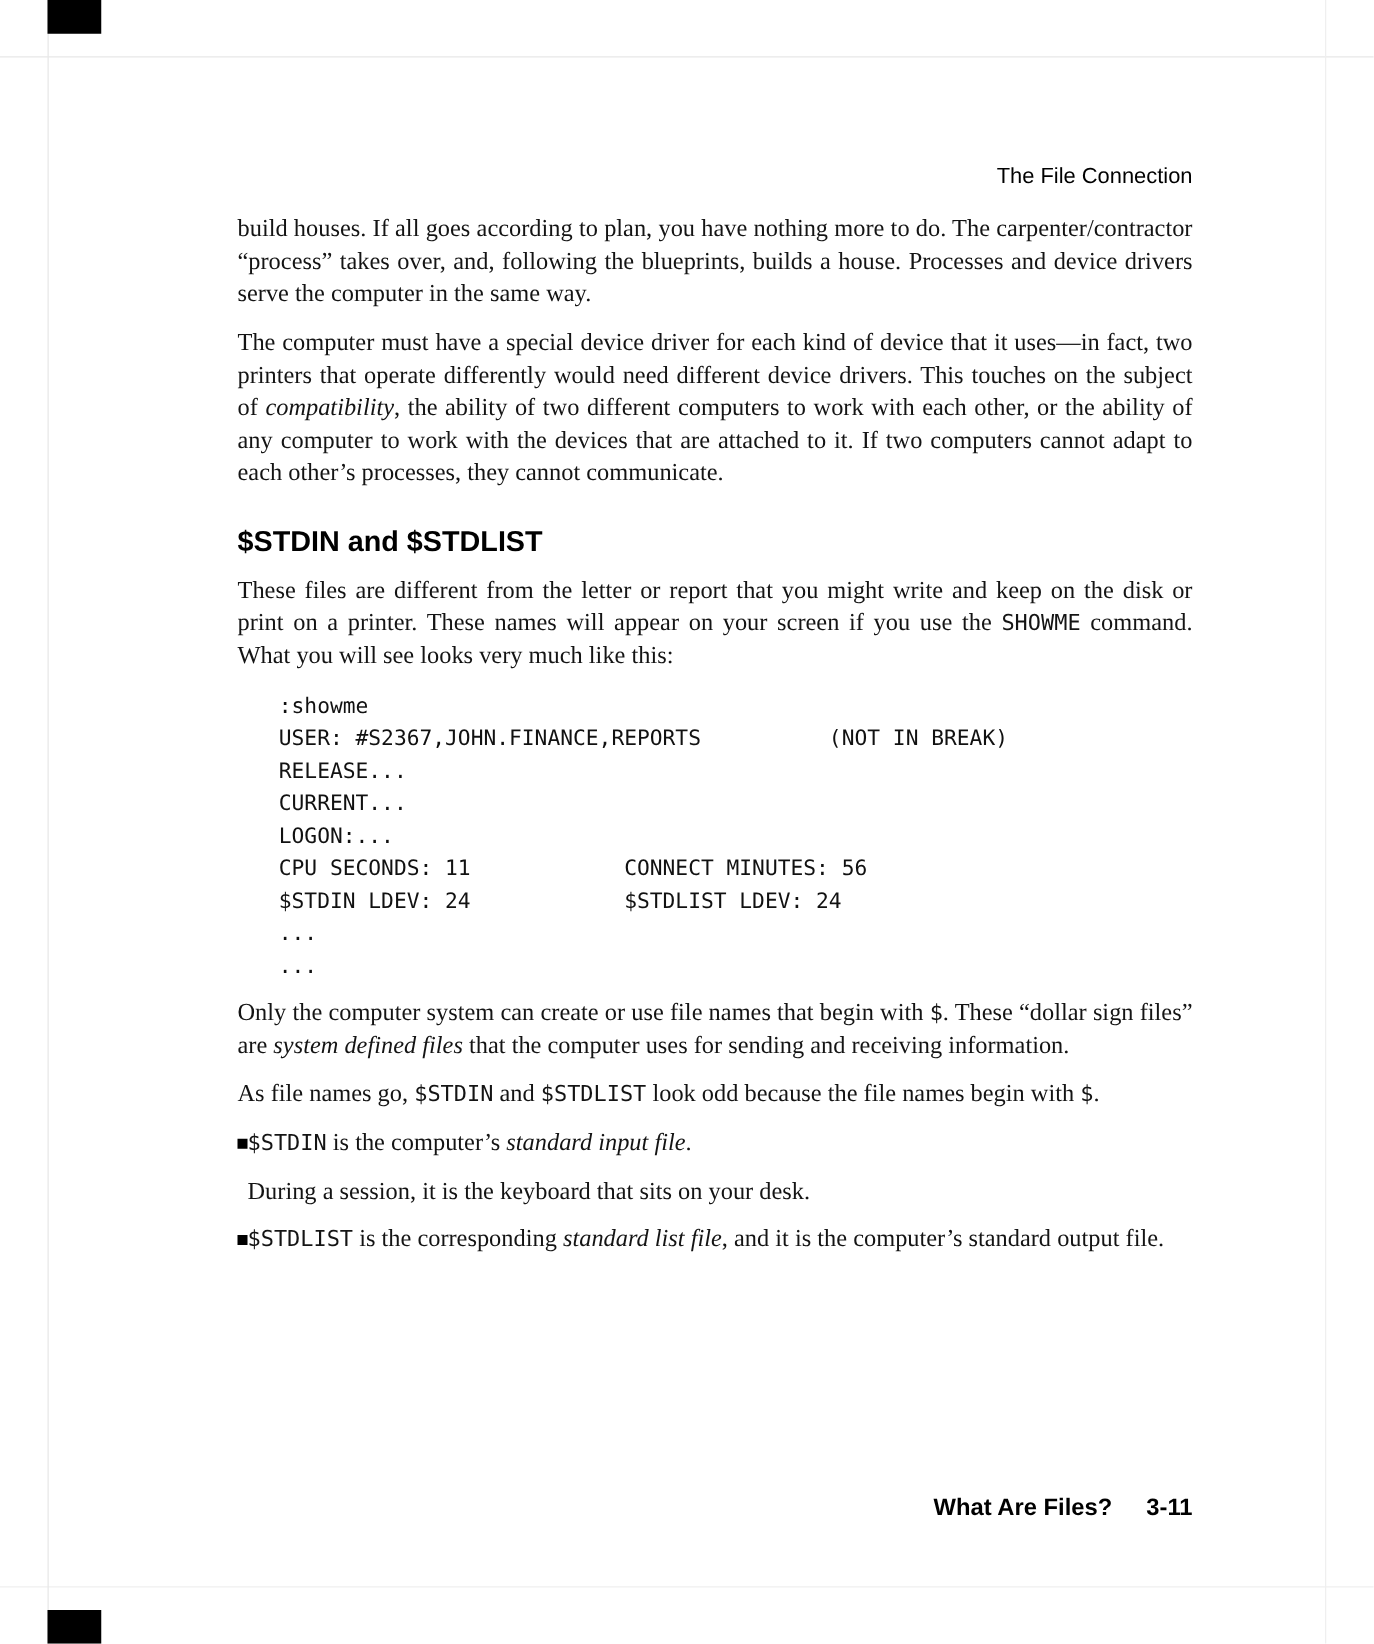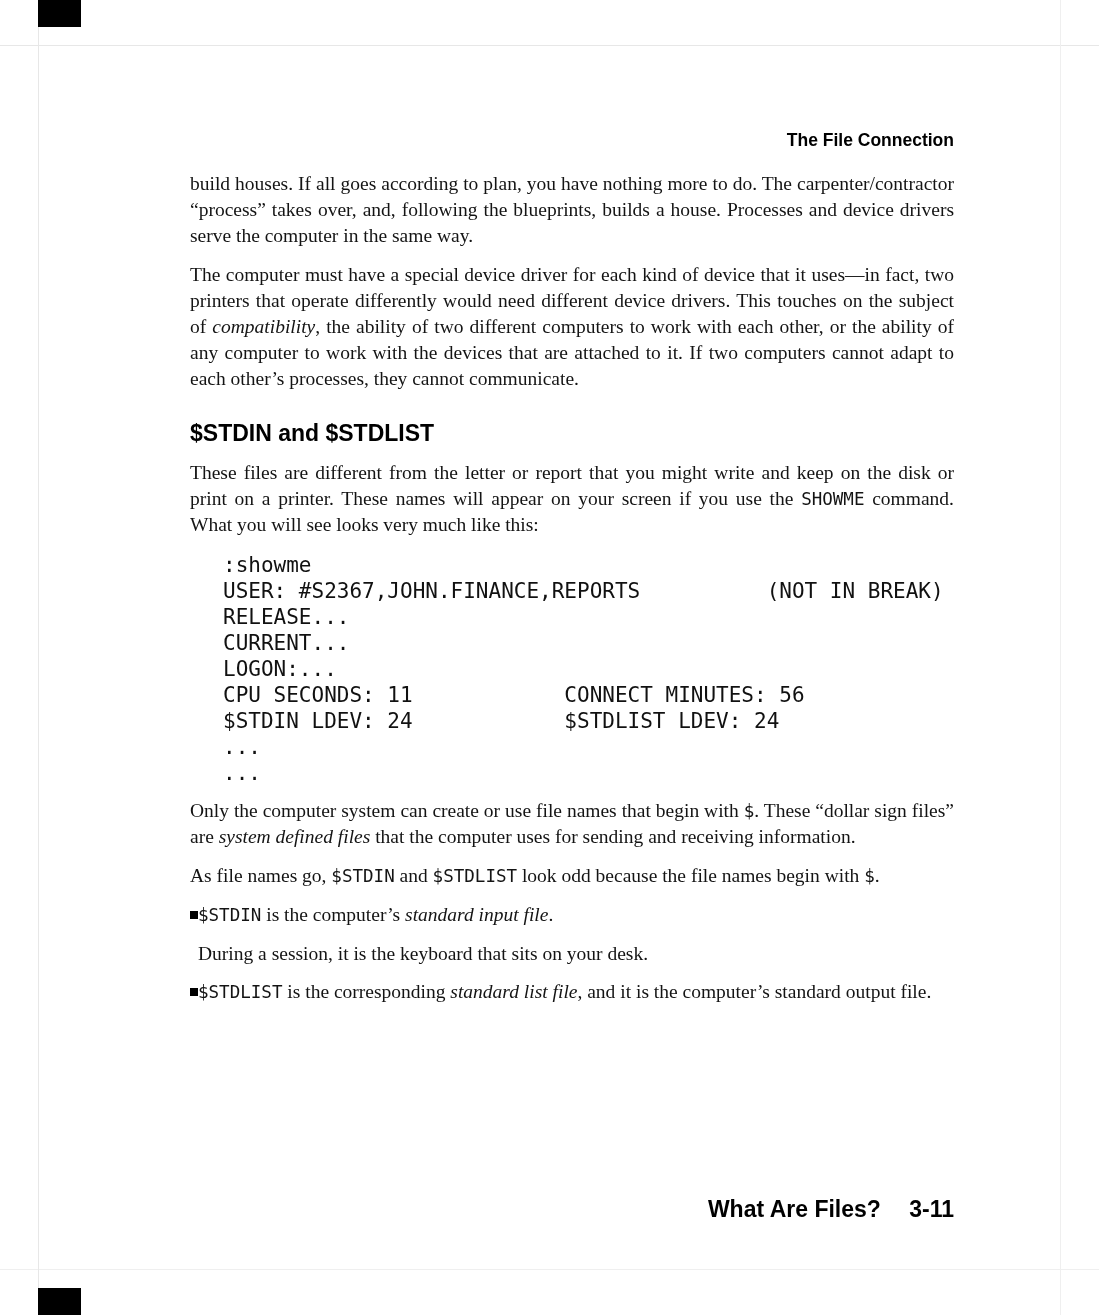--- a/index.html
+++ b/index.html
@@ -25,21 +25,21 @@
 
   .reg-mark { position: absolute; left: 38px; width: 43px; height: 27px; background: #000; }
   .reg-top    { top: 0; }
   .reg-bottom { bottom: 0; }
 
   .running-header {
     position: absolute;
     top: 130px;
     right: 145px;
     font-family: "Liberation Sans", sans-serif;
-    font-weight: bold;
+    font-weight: normal;
     font-size: 17.5px;
     color: #000;
   }
 
   .content {
     position: absolute;
     left: 190px;
     top: 171px;
     width: 764px;
     font-size: 19.5px;
@@ -56,21 +56,21 @@
     font-family: "Liberation Sans", sans-serif;
     font-size: 23px;
     font-weight: bold;
     color: #000;
     margin: 28px 0 14px 0;
     text-align: left;
   }
 
   pre.terminal {
     font-family: "DejaVu Sans Mono", monospace;
-    font-size: 21px;
+    font-size: 17px;
     line-height: 26px;
     margin: 14px 0 12px 33px;
     white-space: pre;
     text-align: left;
     color: #111;
   }
 
   ul.bullets { list-style: none; margin: 12px 0 0 0; padding: 0; }
   li.bullet-item { display: flex; }
   li.bullet-item + li.bullet-item { margin-top: 12px; }
@@ -78,21 +78,21 @@
   .bullet-body { flex: 1; }
   .bullet-body p { margin: 0; }
   .bullet-body .sub { margin-top: 13px; }
 
   .footer {
     position: absolute;
     top: 1196px;
     right: 145px;
     font-family: "Liberation Sans", sans-serif;
     font-weight: bold;
-    font-size: 23px;
+    font-size: 19px;
     color: #000;
   }
   .footer span + span { margin-left: 22px; }
 </style>
 </head>
 <body>
 
 <div class="sheet">
 
   <div class="crop crop-h-top"></div>

